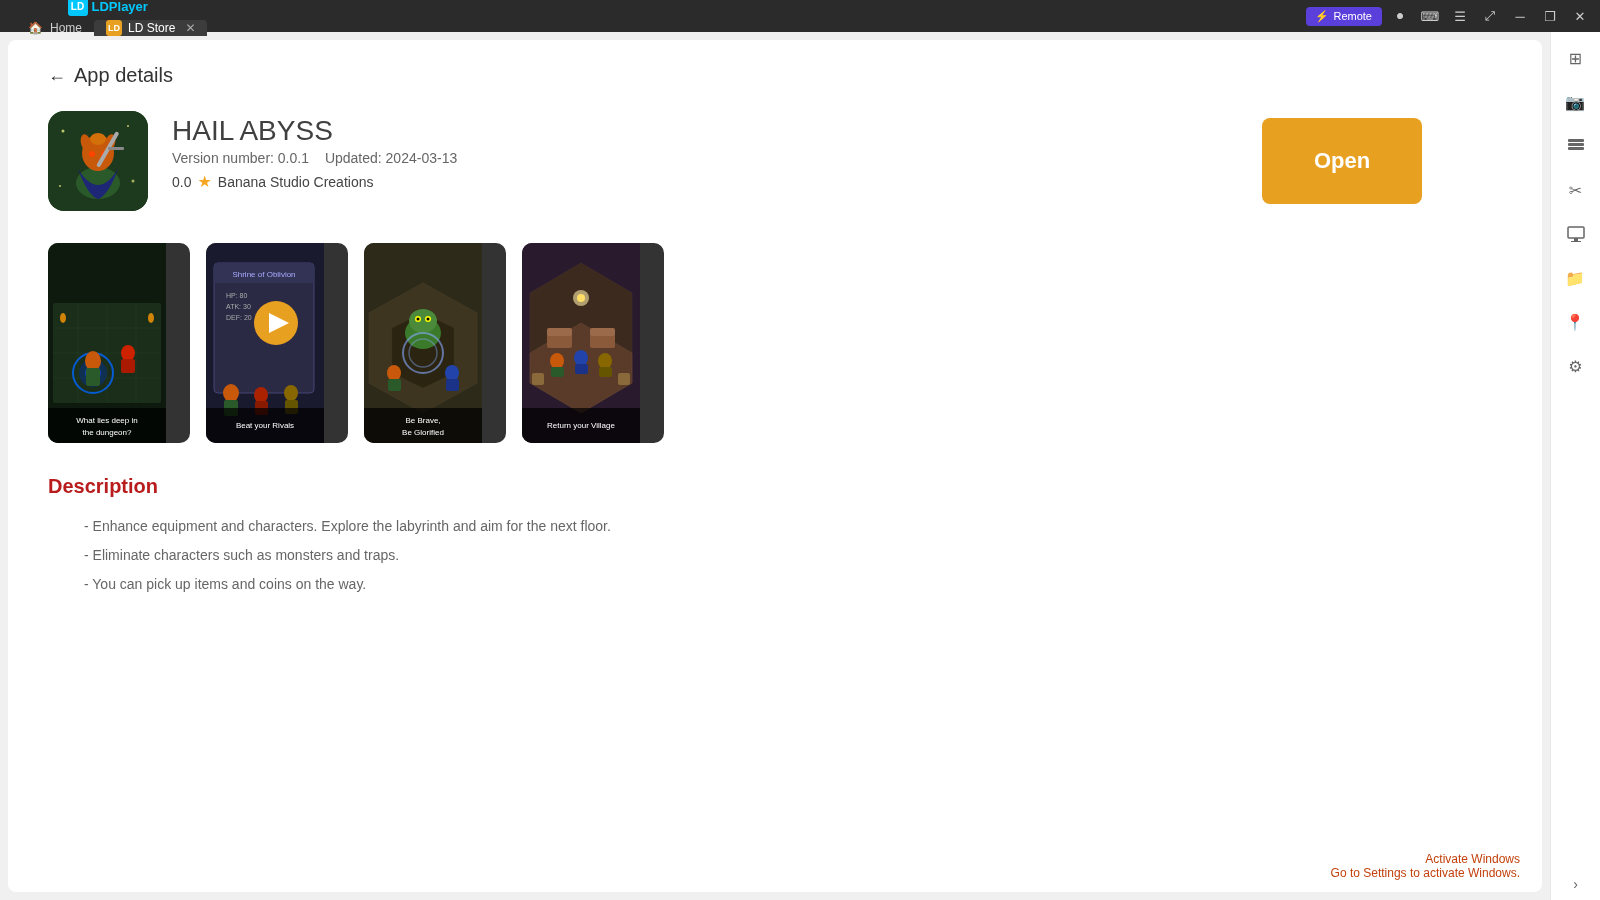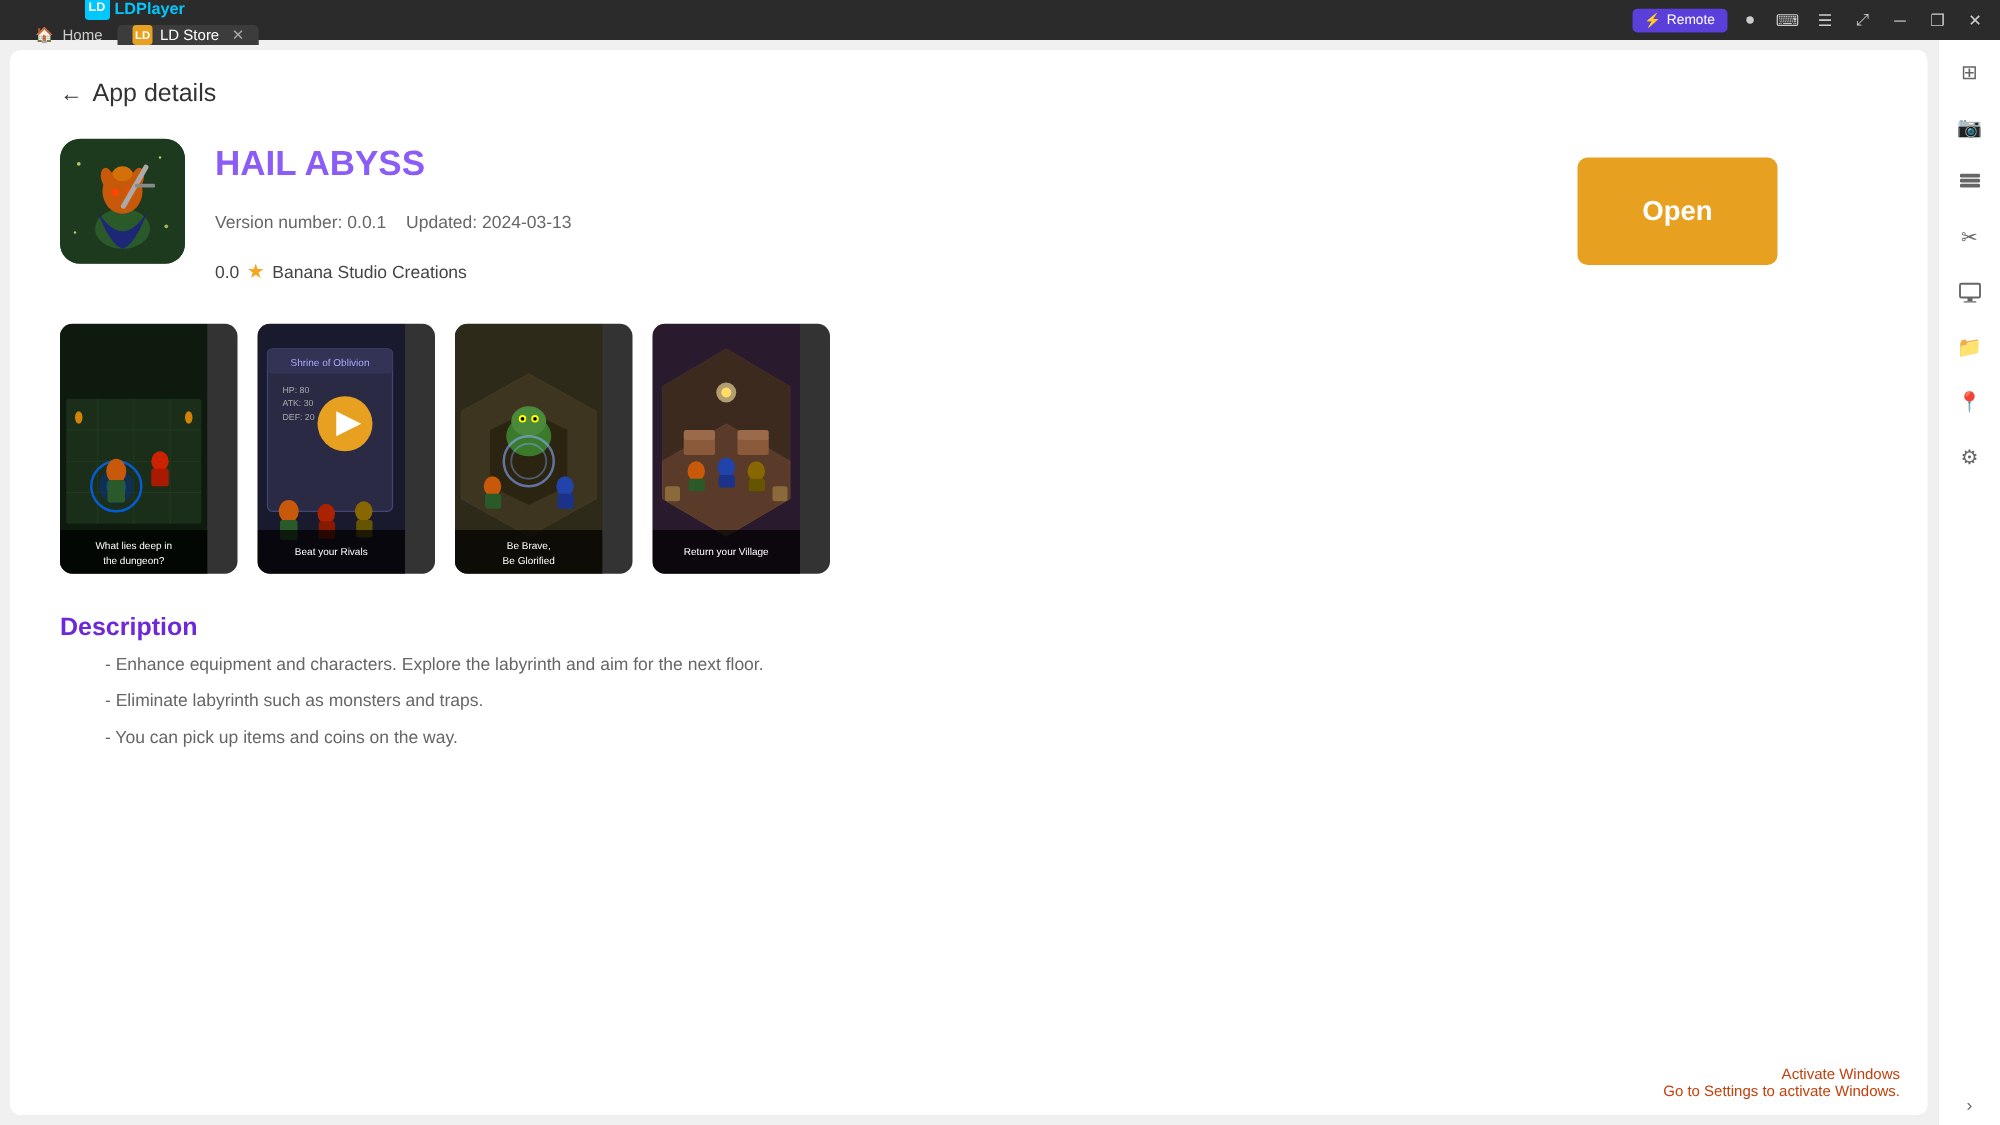--- a/index.html
+++ b/index.html
@@ -83,22 +83,22 @@
       height: 100px;
       border-radius: 16px;
       background: linear-gradient(135deg, #2d5a27 0%, #1a3a1a 100%);
       display: flex;
       align-items: center;
       justify-content: center;
       overflow: hidden;
       flex-shrink: 0;
     }
     .app-info { flex: 1; padding-top: 4px; }
-    .app-title { font-size: 28px; font-weight: 700; color: #8b5cf6; margin-bottom: 22px; }
-    .app-meta { font-size: 14px; color: #666; margin-bottom: 22px; }
+    .app-title { font-size: 28px; font-weight: 400; color: #404040; margin-bottom: 3px; }
+    .app-meta { font-size: 14px; color: #666; margin-bottom: 6px; }
     .app-meta span { margin-right: 12px; }
     .app-rating { display: flex; align-items: center; gap: 6px; font-size: 14px; color: #444; }
     .star-icon { color: #f5a623; font-size: 16px; }
     .open-btn {
       background: #e8a020;
       color: #fff;
       border: none;
       border-radius: 8px;
       font-size: 22px;
       font-weight: 600;
@@ -117,21 +117,21 @@
       height: 200px;
       border-radius: 10px;
       overflow: hidden;
       background: #333;
       flex-shrink: 0;
       position: relative;
     }
 
     
     .description-section { }
-    .description-title { font-size: 20px; font-weight: 600; color: #6d28d9; margin-bottom: 5px; }
+    .description-title { font-size: 20px; font-weight: 600; color: #b91c1c; margin-bottom: 16px; }
     .description-text { font-size: 14px; color: #666; line-height: 1.8; }
     .description-text p { margin-bottom: 4px; margin-left: 36px; }
 
     
     .activate-windows {
       position: fixed;
       bottom: 20px;
       right: 80px;
       color: #c2410c;
       font-size: 12px;
@@ -364,21 +364,21 @@
           <rect x="0" y="165" width="118" height="35" fill="rgba(0,0,0,0.7)"></rect>
           <text x="59" y="185" text-anchor="middle" fill="#fff" font-size="8" font-family="Arial">Return your Village</text>
         </svg>
       </div>
     </div>
 
     <div class="description-section">
       <h2 class="description-title">Description</h2>
       <div class="description-text">
         <p>- Enhance equipment and characters. Explore the labyrinth and aim for the next floor.</p>
-        <p>- Eliminate labyrinth such as monsters and traps.</p>
+        <p>- Eliminate characters such as monsters and traps.</p>
         <p>- You can pick up items and coins on the way.</p>
       </div>
     </div>
 
   </div>
 
   <div class="right-sidebar">
     <div class="sidebar-icon" title="Home">⊞</div>
     <div class="sidebar-icon" title="Camera">📷</div>
     <div class="sidebar-icon" title="Layers">

